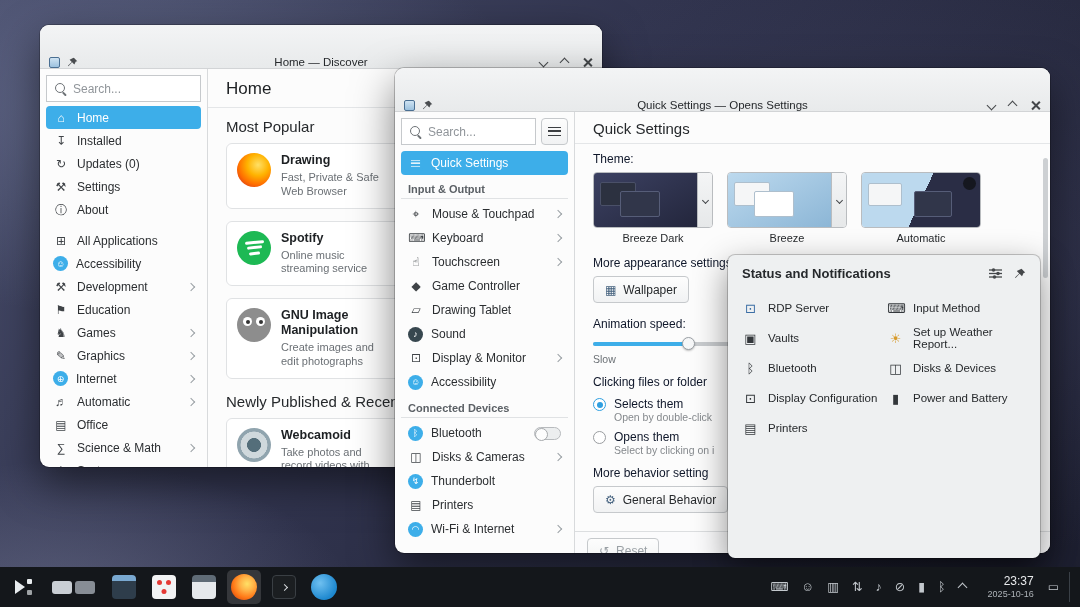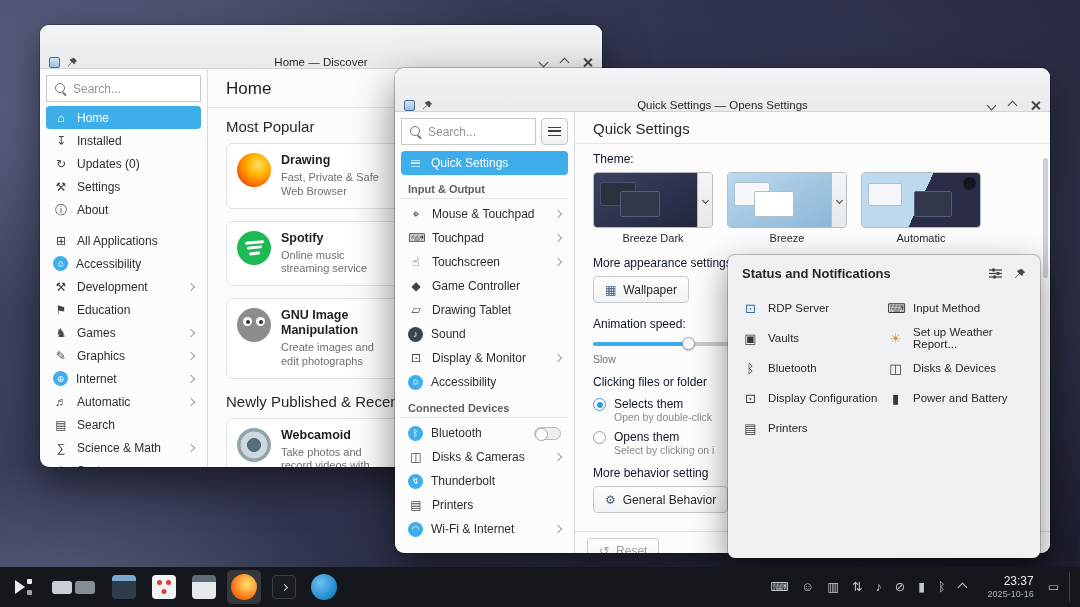--- a/index.html
+++ b/index.html
@@ -162,21 +162,21 @@
             <span>Internet</span>
             <span class="schev"></span>
           </div>
         <div class="sitem">
             <span class="g">♬</span>
             <span>Automatic</span>
             <span class="schev"></span>
           </div>
         <div class="sitem">
             <span class="g">▤</span>
-            <span>Search</span>
+            <span>Office</span>
           </div>
         <div class="sitem">
             <span class="g">∑</span>
             <span>Science &amp; Math</span>
             <span class="schev"></span>
           </div>
         <div class="sitem">
             <span class="g">⚙</span>
             <span>System</span>
           </div>
@@ -261,21 +261,21 @@
             <span>Quick Settings</span>
           </div>
         <div class="ghdr">Input &amp; Output</div>
         <div class="sitem sitem2">
             <span class="g">⌖</span>
             <span>Mouse &amp; Touchpad</span>
             <span class="schev"></span>
           </div>
         <div class="sitem sitem2">
             <span class="g">⌨</span>
-            <span>Touchpad</span>
+            <span>Keyboard</span>
             <span class="schev"></span>
           </div>
         <div class="sitem sitem2">
             <span class="g">☝</span>
             <span>Touchscreen</span>
             <span class="schev"></span>
           </div>
         <div class="sitem sitem2">
             <span class="g">◆</span>
             <span>Game Controller</span>

